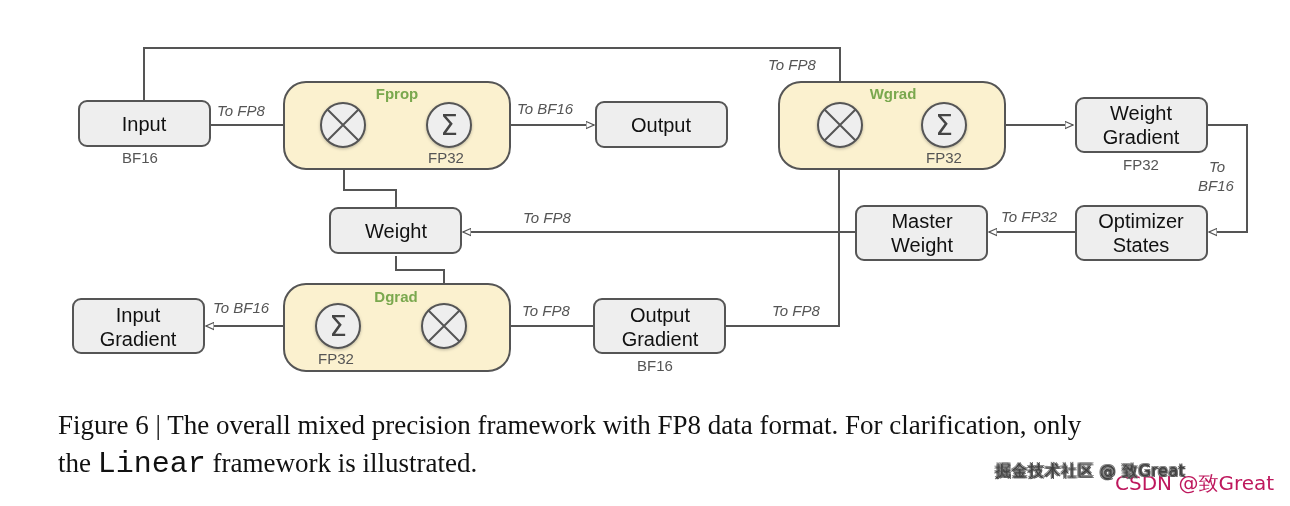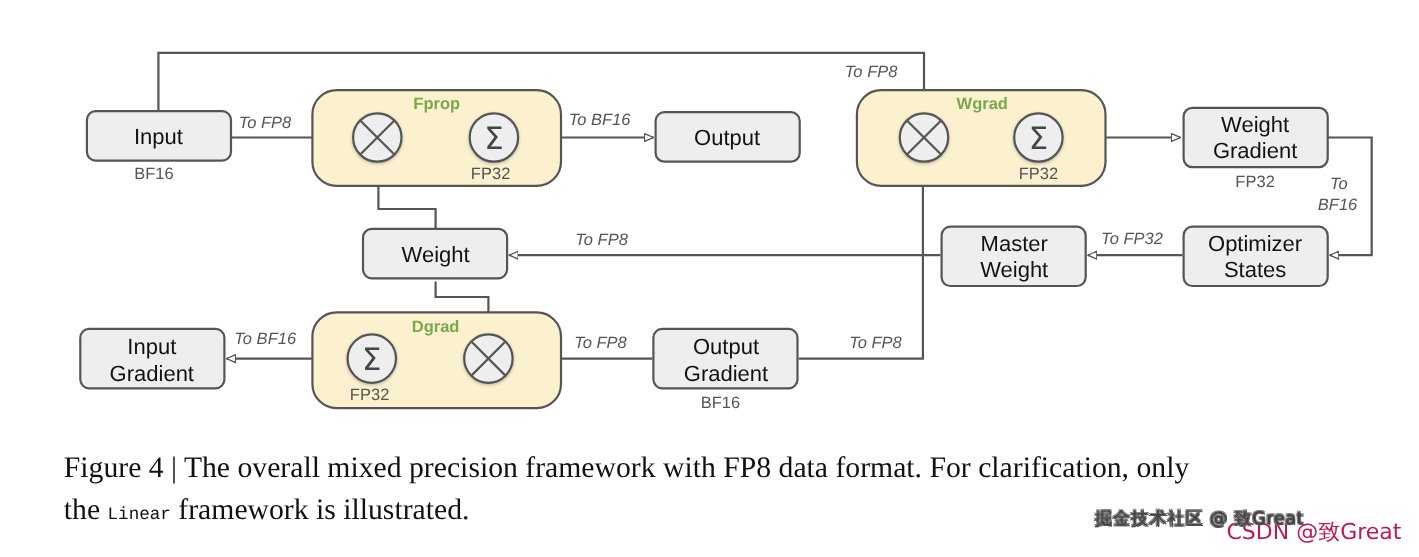--- a/index.html
+++ b/index.html
@@ -3,21 +3,21 @@
 <meta charset="utf-8">
 <style>
   html, body { margin: 0; padding: 0; background: #ffffff; }
   body { width: 1290px; height: 506px; position: relative; overflow: hidden; font-family: "Liberation Sans", sans-serif; }
   #diagram { position: absolute; left: 0; top: 0; }
   .box-text { font-family: "Liberation Sans", sans-serif; font-size: 20px; fill: #111111; }
   .sub-text { font-family: "Liberation Sans", sans-serif; font-size: 15px; fill: #555555; }
   .edge-text { font-family: "Liberation Sans", sans-serif; font-size: 15px; font-style: italic; fill: #555555; }
   .group-title { font-family: "Liberation Sans", sans-serif; font-size: 15px; font-weight: bold; fill: #7aa84e; }
   .caption { position: absolute; left: 58px; top: 406px; font-family: "Liberation Serif", serif; font-size: 27px; line-height: 38px; color: #111111; width: 1230px; }
-  .caption .mono { font-family: "Liberation Mono", monospace; font-size: 16px; }
+  .caption .mono { font-family: "Liberation Mono", monospace; font-size: 30px; }
   .watermark { position: absolute; left: 995px; top: 461px; font-family: "DejaVu Sans", sans-serif; font-size: 16px; color: #404040; text-shadow: 1px 1px 0 #555, -1px -1px 0 #888, 1px -1px 0 #777, -1px 1px 0 #777; letter-spacing: 0.5px; }
   .watermark2 { position: absolute; left: 1115px; top: 470px; font-family: "DejaVu Sans", sans-serif; font-size: 20px; color: #be185d; }
 </style>
 </head>
 <body>
 
 <svg id="diagram" width="1290" height="400" viewBox="0 0 1290 400">
   <defs>
     <marker id="arrow" viewBox="0 0 10 10" refX="9" refY="5" markerWidth="9" markerHeight="9" orient="auto-start-reverse" markerUnits="userSpaceOnUse">
       <path d="M0,1 L9,5 L0,9 Z" fill="#ffffff" stroke="#555555" stroke-width="1.3"></path>
@@ -157,18 +157,18 @@
   <text class="edge-text" x="1209" y="172">To</text>
   <text class="edge-text" x="1198" y="191">BF16</text>
   <text class="edge-text" x="1001" y="222">To FP32</text>
   <text class="edge-text" x="523" y="223">To FP8</text>
   <text class="edge-text" x="213" y="313">To BF16</text>
   <text class="edge-text" x="522" y="316">To FP8</text>
   <text class="edge-text" x="772" y="316">To FP8</text>
 </svg>
 
 <div class="caption">
-  <div>Figure 4 | The overall mixed precision framework with FP8 data format. For clarification, only</div>
+  <div>Figure 6 | The overall mixed precision framework with FP8 data format. For clarification, only</div>
   <div><span>the </span><span class="mono">Linear</span><span> framework is illustrated.</span></div>
 </div>
 
 <div class="watermark2">CSDN @致Great</div>
 <div class="watermark">掘金技术社区 @ 致Great</div>
 
 </body></html>

